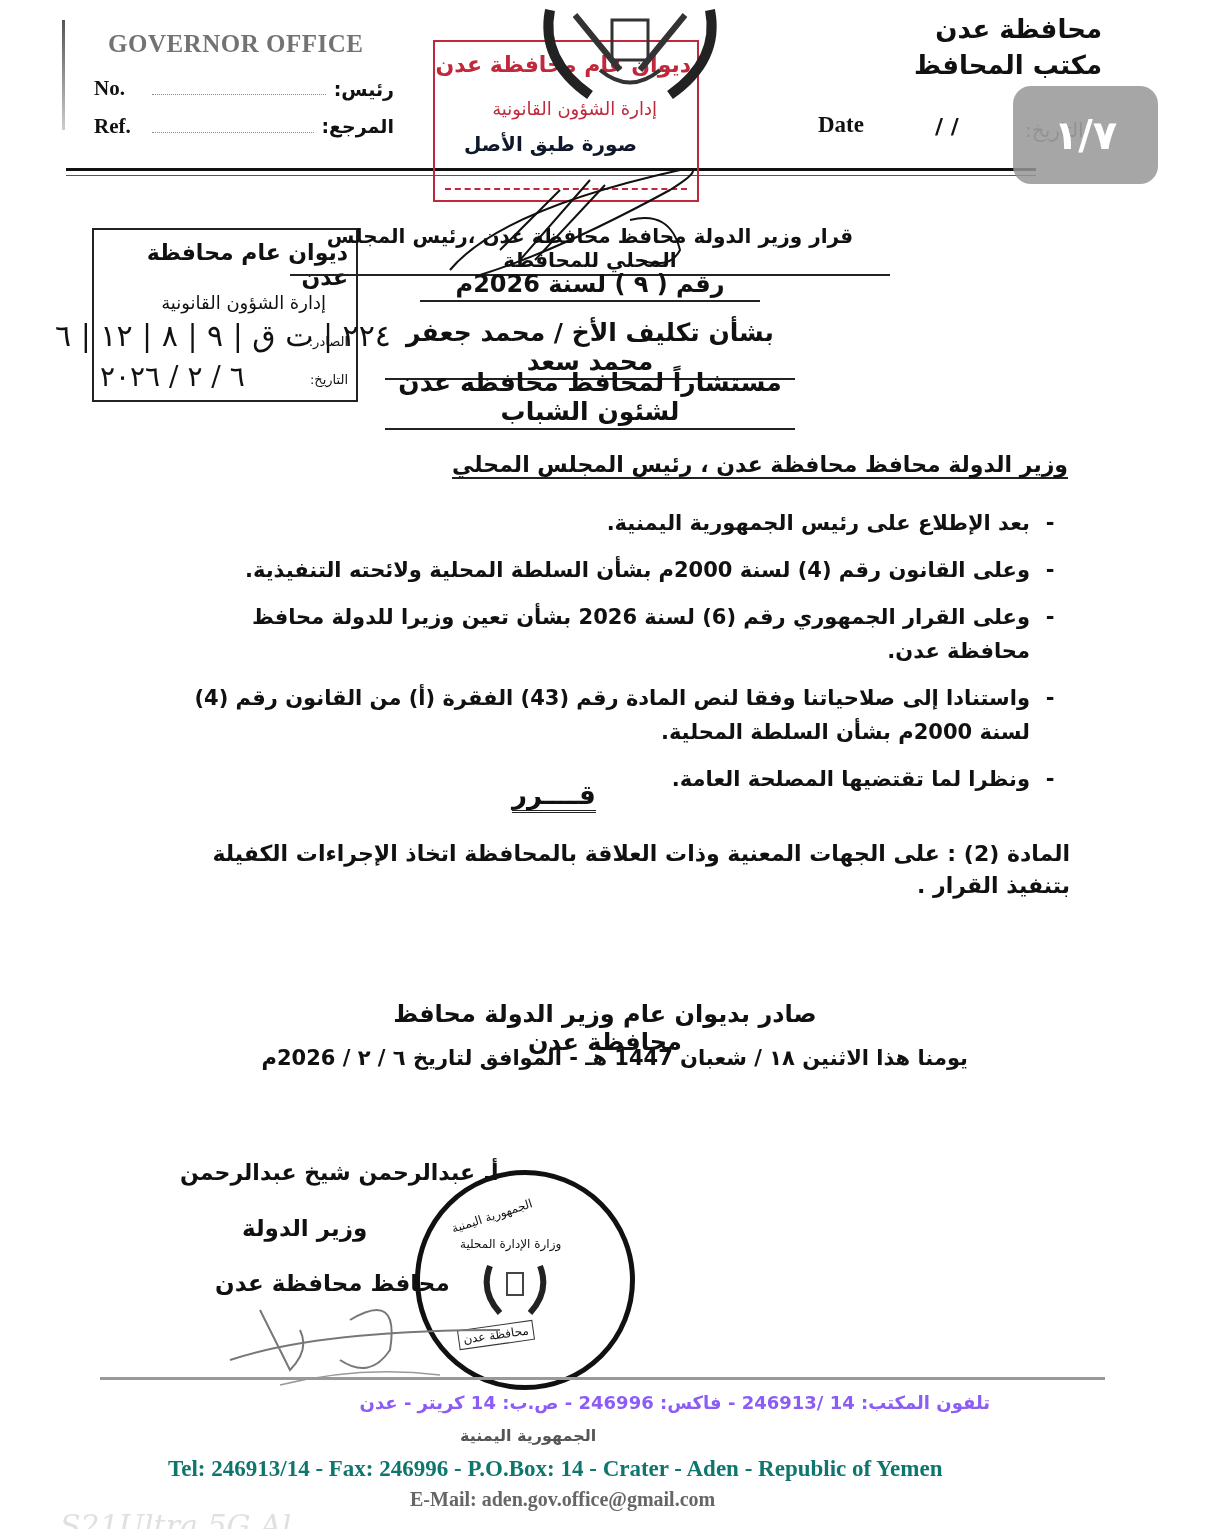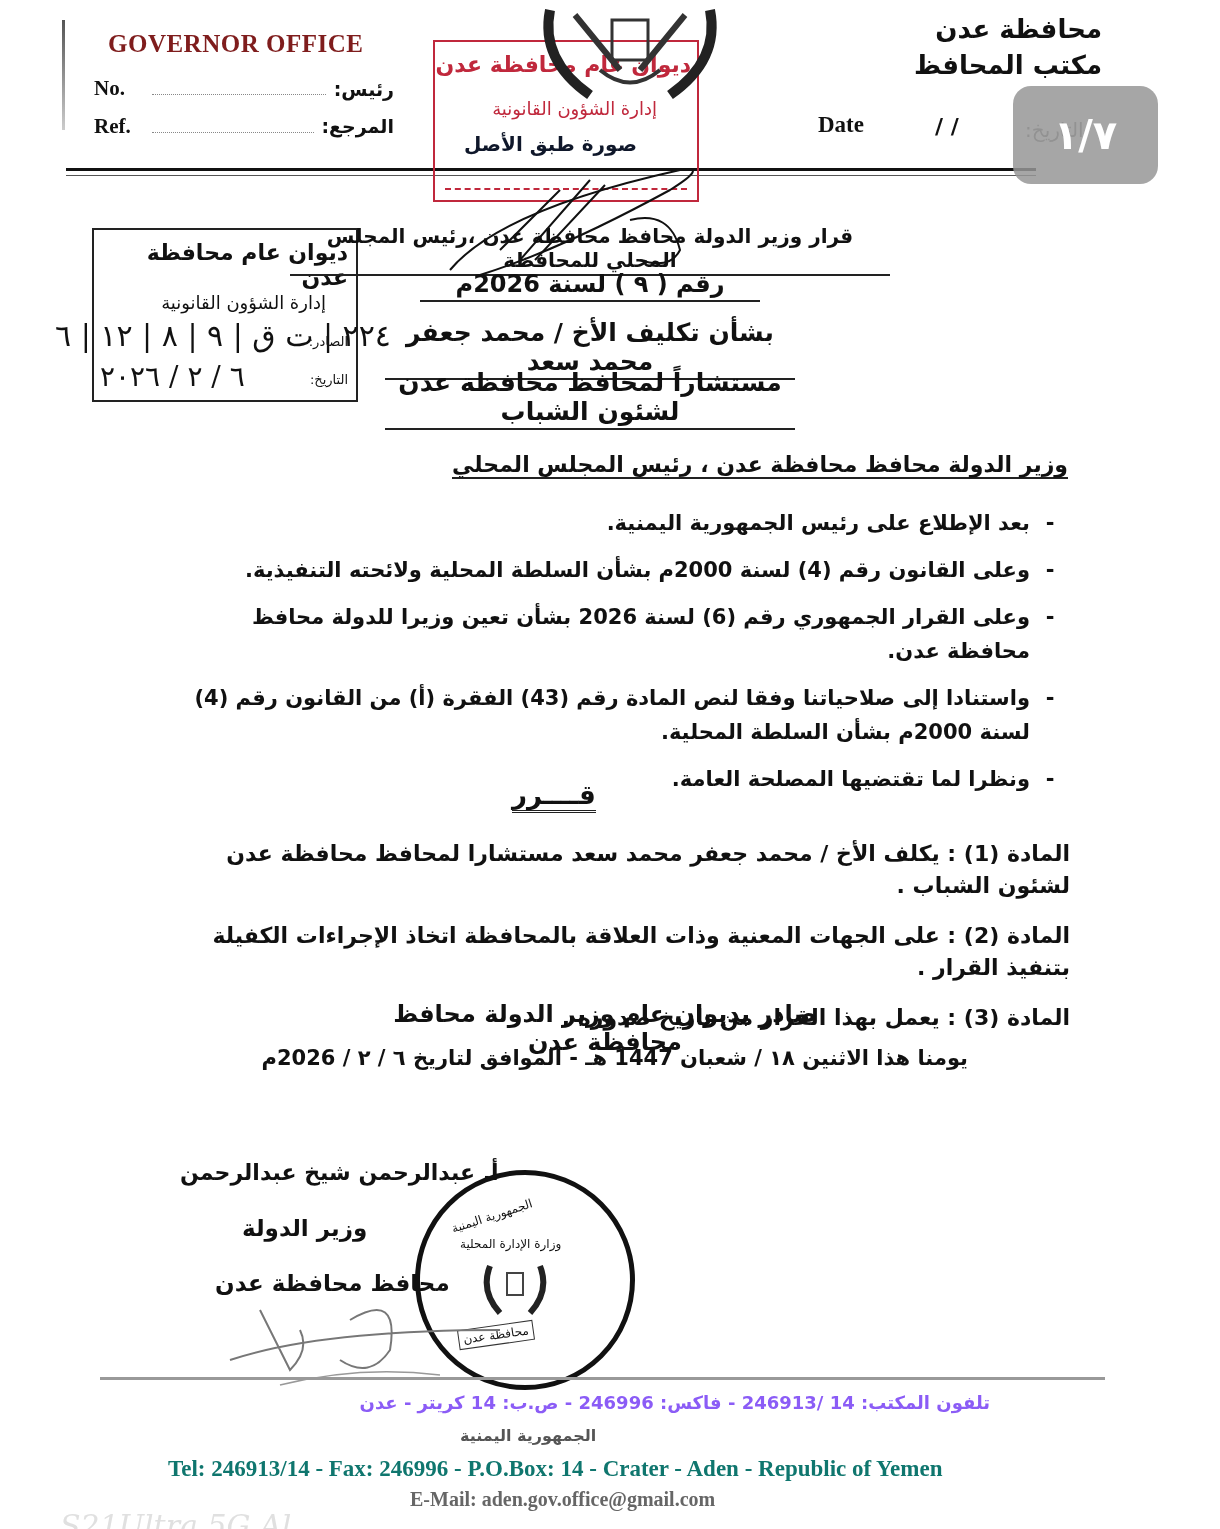--- a/index.html
+++ b/index.html
@@ -4,21 +4,21 @@
 <style>
   html,body{margin:0;padding:0;background:#ffffff;}
   body{width:1220px;height:1529px;position:relative;overflow:hidden;
        font-family:"DejaVu Sans",sans-serif;color:#111;}
   .abs{position:absolute;}
   .serif{font-family:"Liberation Serif","DejaVu Serif",serif;}
   .ar{direction:rtl;unicode-bidi:plaintext;font-family:"DejaVu Sans",sans-serif;}
 
   
   .left-edge{left:62px;top:20px;width:3px;height:110px;background:linear-gradient(#555,#ccc);}
-  .gov-office{left:108px;top:30px;font-size:25px;letter-spacing:0.5px;font-weight:bold;color:#7f1d1d;}
+  .gov-office{left:108px;top:30px;font-size:25px;letter-spacing:0.5px;font-weight:bold;color:#737373;}
   .hdr-row{left:94px;font-size:21px;font-weight:bold;display:flex;align-items:baseline;width:300px;}
   .hdr-row .en{font-family:"Liberation Serif",serif;width:50px;}
   .hdr-row .dots{flex:1;border-bottom:1px dotted #888;margin:0 8px;height:12px;}
   .hdr-row .arlabel{direction:rtl;font-size:19px;}
   .ar-title1{right:118px;top:14px;font-size:26px;font-weight:bold;letter-spacing:6px;}
   .ar-title2{right:118px;top:50px;font-size:26px;font-weight:bold;letter-spacing:6px;}
   .date-lbl{left:818px;top:112px;font-size:23px;font-weight:bold;font-family:"Liberation Serif",serif;}
   .date-slash{top:114px;font-size:22px;font-weight:bold;}
   .ar-date-lbl{left:1025px;top:118px;font-size:20px;color:#777;}
   .hdr-rule{left:66px;top:168px;width:970px;height:4px;border-top:3px solid #111;border-bottom:1px solid #555;}
@@ -164,23 +164,21 @@
   </div>
   <div class="item">
     <span class="dash">-</span>
     <span class="txt">ونظرا لما تقتضيها المصلحة العامة.</span>
   </div>
 </div>
 
 <div class="abs decides">قــــرر</div>
 
 <div class="abs articles">
-  <div class="art">المادة (1) : يكلف الأخ / محمد جعفر محمد سعد مستشارا لمحافظ محافظة عدن لشئون الشباب .</div>
   <div class="art">المادة (2) : على الجهات المعنية وذات العلاقة بالمحافظة اتخاذ الإجراءات الكفيلة بتنفيذ القرار .</div>
-  <div class="art">المادة (3) : يعمل بهذا القرار من تاريخ صدوره .</div>
 </div>
 
 <div class="abs issued">صادر بديوان عام وزير الدولة محافظ محافظة عدن</div>
 <div class="abs issued-date">يومنا هذا الاثنين ١٨ / شعبان 1447 هـ - الموافق لتاريخ ٦ / ٢ / 2026م</div>
 
 <div class="abs sig-name">أ. عبدالرحمن شيخ عبدالرحمن</div>
 <div class="abs sig-title">وزير الدولة</div>
 <div class="abs sig-gov">محافظ محافظة عدن</div>
 
 <div class="abs round-stamp">

